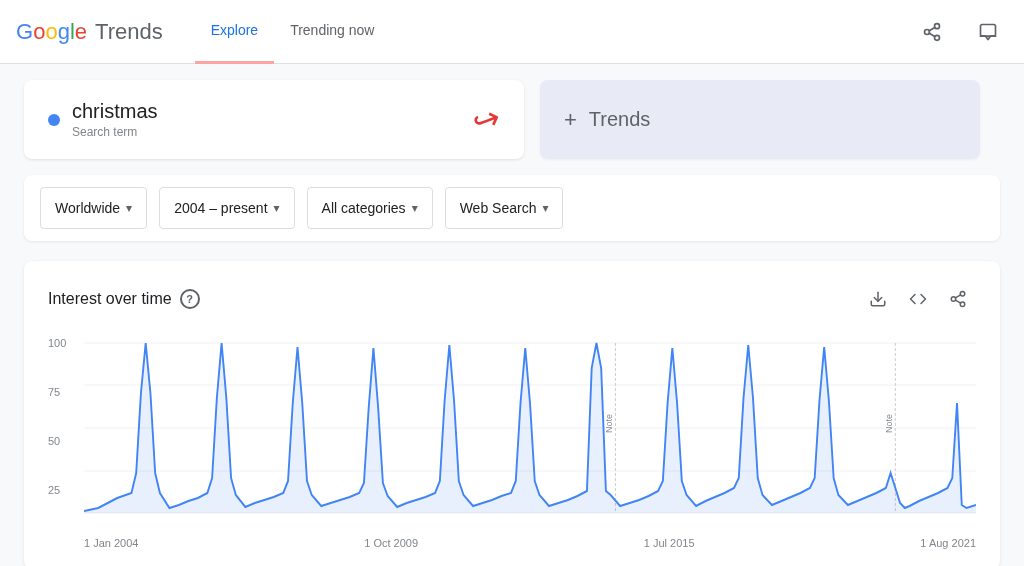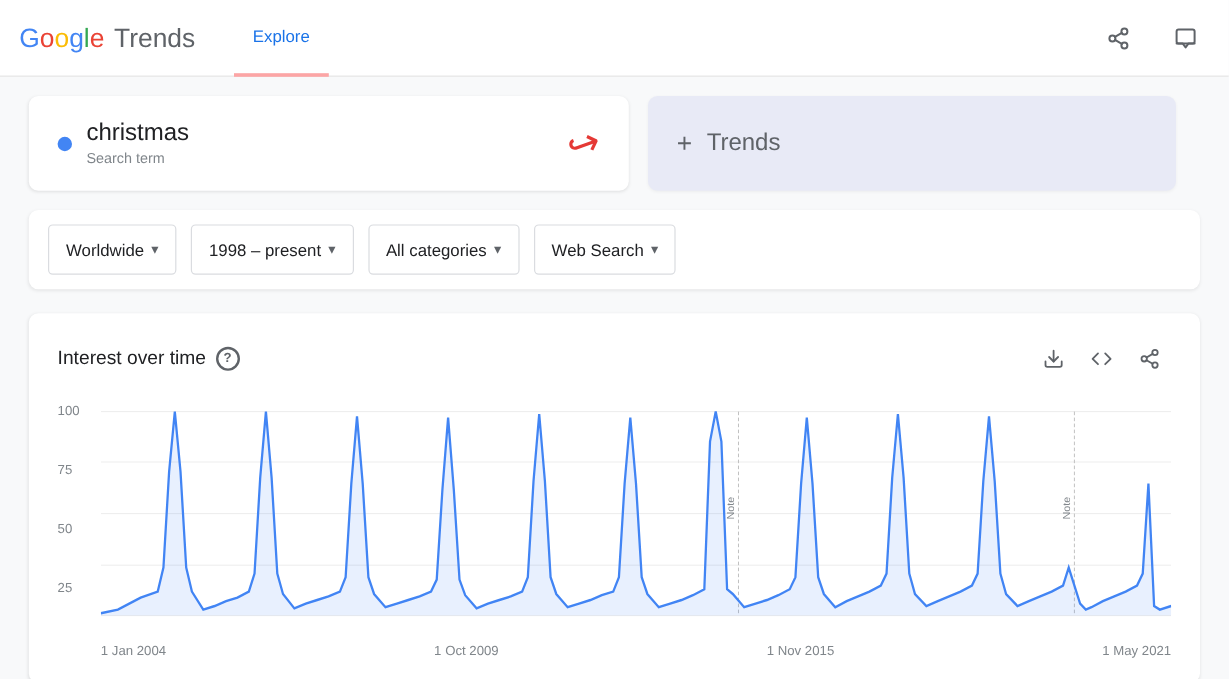--- a/index.html
+++ b/index.html
@@ -178,20 +178,21 @@
 <header class="header">
   <div class="logo">
     <span>
       <span class="logo-g">G</span><span class="logo-o1">o</span><span class="logo-o2">o</span><span class="logo-g2">g</span><span class="logo-l">l</span><span class="logo-e">e</span>
     </span>
     <span class="logo-trends">Trends</span>
   </div>
 
   <nav class="nav">
     <div class="nav-item active">Explore</div>
+    <div class="nav-item">Trending now</div>
   </nav>
 
   <div class="header-actions">
     <button class="icon-btn" title="Share">
 
       <svg width="20" height="20" viewBox="0 0 24 24" fill="none" stroke="#5f6368" stroke-width="2" stroke-linecap="round" stroke-linejoin="round">
         <circle cx="18" cy="5" r="3"></circle>
           <circle cx="6" cy="12" r="3"></circle>
           <circle cx="18" cy="19" r="3"></circle>
         <line x1="8.59" y1="13.51" x2="15.42" y2="17.49"></line>
@@ -228,21 +229,21 @@
       <span class="compare-label">Trends</span>
     </div>
   </div>
 
   <div class="filters">
     <button class="filter-btn">
       <span>Worldwide</span>
       <span class="filter-chevron">▾</span>
     </button>
     <button class="filter-btn">
-      <span>1998 – present</span>
+      <span>2004 – present</span>
       <span class="filter-chevron">▾</span>
     </button>
     <button class="filter-btn">
       <span>All categories</span>
       <span class="filter-chevron">▾</span>
     </button>
     <button class="filter-btn">
       <span>Web Search</span>
       <span class="filter-chevron">▾</span>
     </button>
@@ -338,19 +339,19 @@
               870,173 880,168 890,164 900,160 910,155 915,145 920,70 925,172
               930,175 940,172
               940,180 0,180
             "></polygon>
         </svg>
       </div>
 
       <div class="x-axis-labels">
         <span>1 Jan 2004</span>
         <span>1 Oct 2009</span>
-        <span>1 Nov 2015</span>
-        <span>1 May 2021</span>
+        <span>1 Jul 2015</span>
+        <span>1 Aug 2021</span>
       </div>
     </div>
   </div>
 
 </main>
 
 </body></html>

